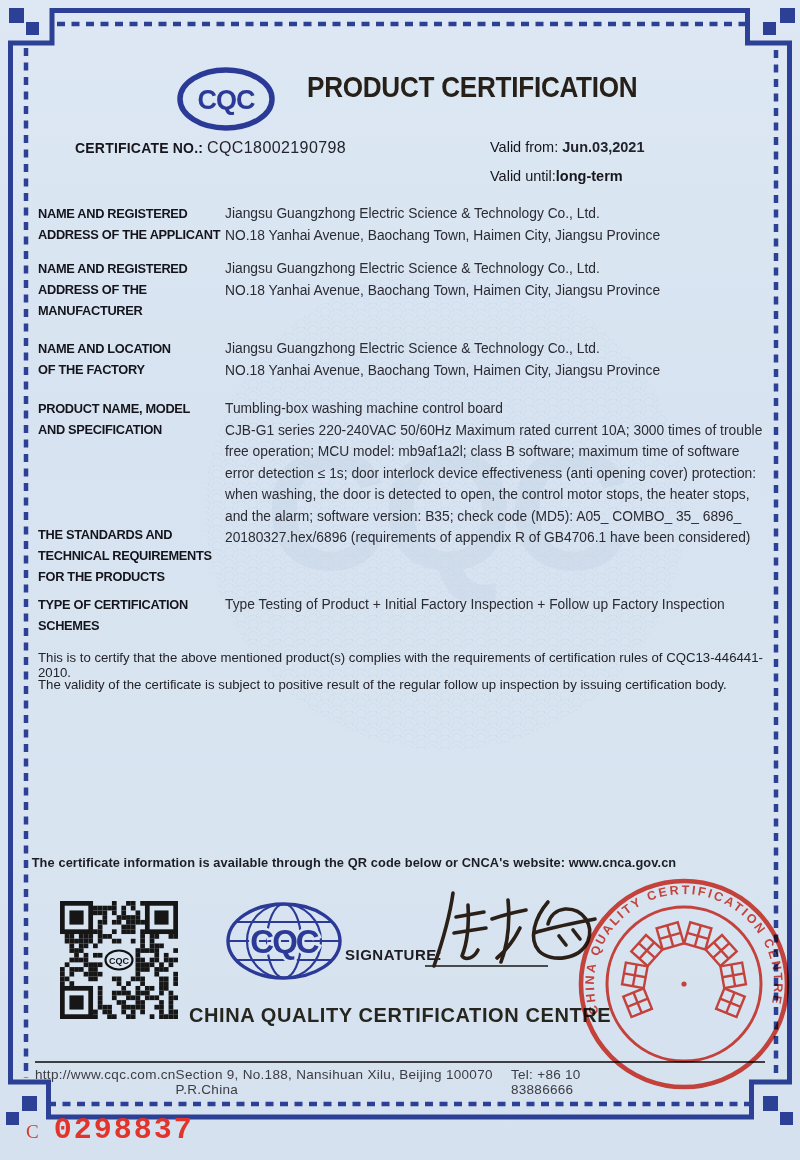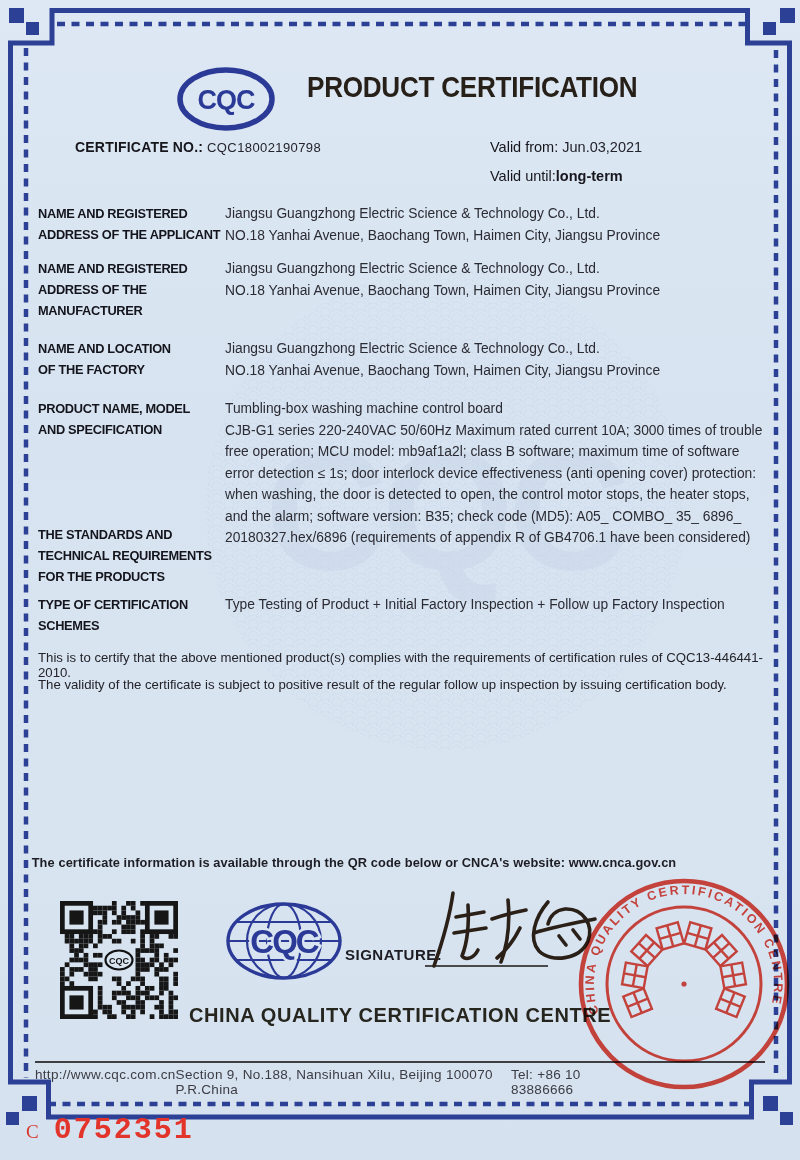--- a/index.html
+++ b/index.html
@@ -21,24 +21,24 @@
   .watermark-text{font-size:170px;font-weight:bold;color:rgba(50,80,150,.45);letter-spacing:-6px;}
 
   
   .title{position:absolute;left:307px;top:70px;font-size:30px;font-weight:bold;color:#272019;
          letter-spacing:-.3px;transform:scaleX(.87);transform-origin:left top;white-space:nowrap;z-index:2;}
   .header-logo{position:absolute;left:163px;top:56px;z-index:2;}
 
   
   .cert-line{position:absolute;left:75px;top:139px;font-size:14px;color:#23232b;z-index:2;white-space:nowrap;}
   .cert-line .lbl{font-weight:bold;color:#15151b;letter-spacing:.2px;}
-  .cert-line .val{font-size:13px;letter-spacing:.4px;}
+  .cert-line .val{font-size:16px;letter-spacing:.4px;}
   .valid{position:absolute;left:490px;top:133px;z-index:2;font-size:14.5px;color:#16161c;line-height:29px;}
   .valid .lbl{font-weight:normal;text-align:right;}
-  .valid .norm{font-weight:normal;color:#23232b;margin-top:16px;}
+  .valid .norm{font-weight:bold;color:#23232b;margin-top:16px;}
   .valid .bold{font-weight:bold;}
 
   
   .row{position:absolute;left:38px;width:730px;display:flex;z-index:2;}
   .row-label{width:187px;flex:0 0 187px;font-size:12.8px;font-weight:bold;line-height:21px;
              color:#14141c;white-space:pre-line;letter-spacing:-.3px;}
   .row-value{flex:1;font-size:13.8px;line-height:21.5px;color:#2b2b33;max-width:556px;}
 
   
   .statement{position:absolute;left:38px;width:735px;font-size:13.2px;color:#232329;z-index:2;}
@@ -496,16 +496,16 @@
 
   <div class="footer-rule"></div>
   <div class="footer">
     <span>http://www.cqc.com.cn</span>
     <span>Section 9, No.188, Nansihuan Xilu, Beijing 100070 P.R.China</span>
     <span>Tel: +86 10 83886666</span>
   </div>
 
   <div class="serial">
     <span class="serial-prefix">C</span>
-    <span class="serial-number">0752351</span>
+    <span class="serial-number">0298837</span>
   </div>
 
 </div>
 
 </body></html>

